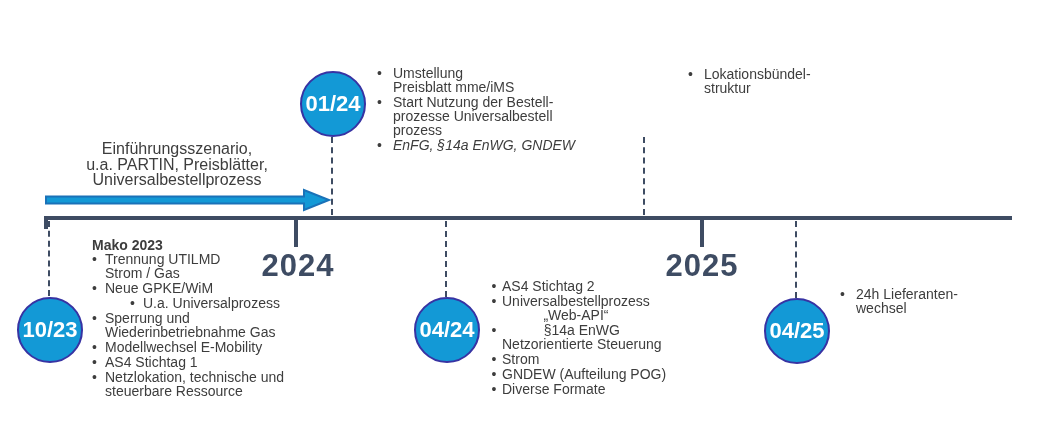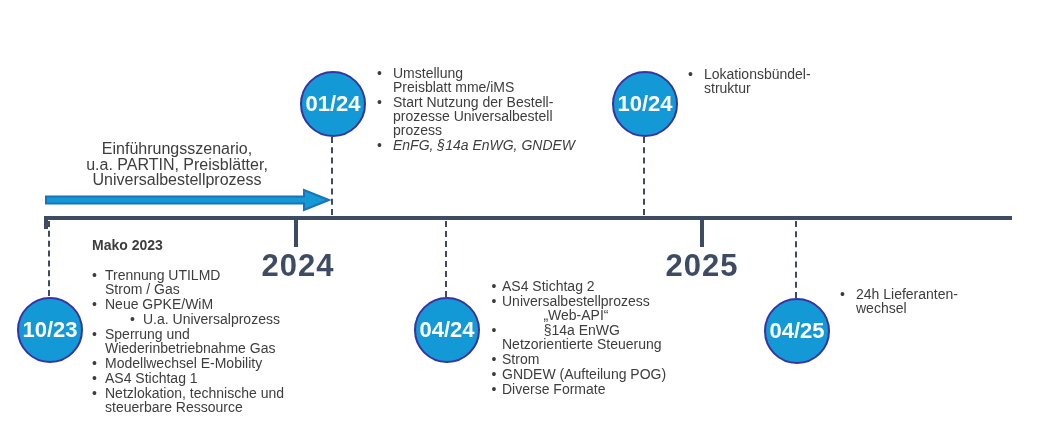--- a/index.html
+++ b/index.html
@@ -32,21 +32,21 @@
 
   
   .intro-arrow{position:absolute;left:44px;top:187px;}
   .arrow-label{
     position:absolute;left:62px;top:141px;width:230px;text-align:center;
     font-size:16px;line-height:15.5px;color:var(--ink);white-space:pre-line;
   }
 
   
   .note{position:absolute;font-size:14px;line-height:14px;color:var(--ink);}
-  .note-title{font-weight:bold;margin-bottom:16px;}
+  .note-title{font-weight:bold;margin-bottom:0px;}
   .note ul{list-style:none;}
   .note li{display:flex;margin-bottom:1px;}
   .note li::before{content:"\2022";flex:0 0 16px;}
   .note.mako li::before{flex-basis:13px;}
   .note li.sub{margin-left:38px;}
   .note li.italic .txt{font-style:italic;}
   .note .txt{white-space:pre-line;}
 </style>
 </head>
 <body>
@@ -76,23 +76,20 @@
   <div class="connector" style="left:795px;top:221px;height:77px;"></div>
 
   <div class="milestone-circle" style="left:17px;top:297px;">
       <span>10/23</span>
     </div>
   <div class="milestone-circle" style="left:300px;top:71px;">
       <span>01/24</span>
     </div>
   <div class="milestone-circle" style="left:414px;top:297px;">
       <span>04/24</span>
-    </div>
-  <div class="milestone-circle" style="left:612px;top:71px;">
-      <span>10/24</span>
     </div>
   <div class="milestone-circle" style="left:764px;top:298px;">
       <span>04/25</span>
     </div>
 
   <div class="note mako" style="left:92px;top:238px;width:220px;">
     <div class="note-title">Mako 2023</div>
     <ul>
       <li>
           <span class="txt">Trennung UTILMD

